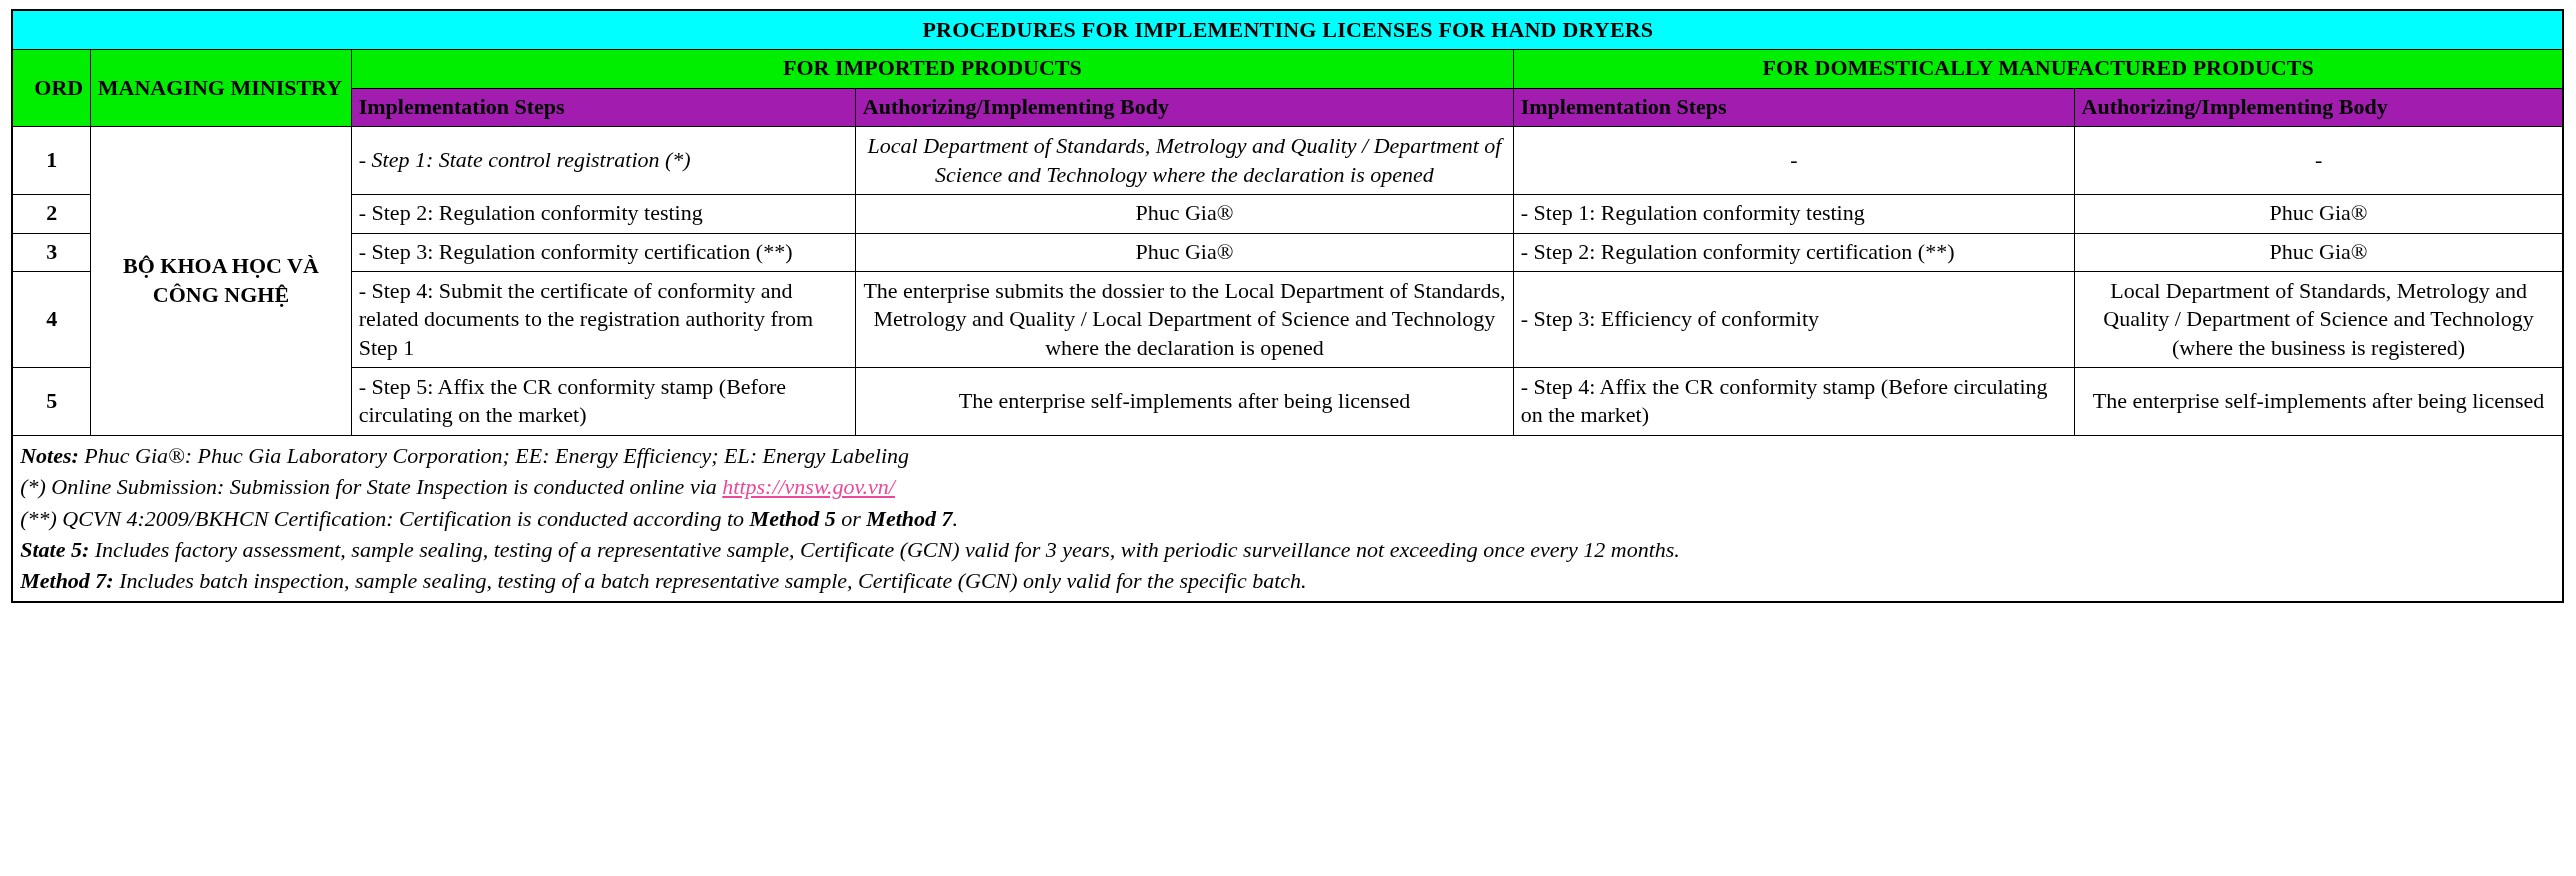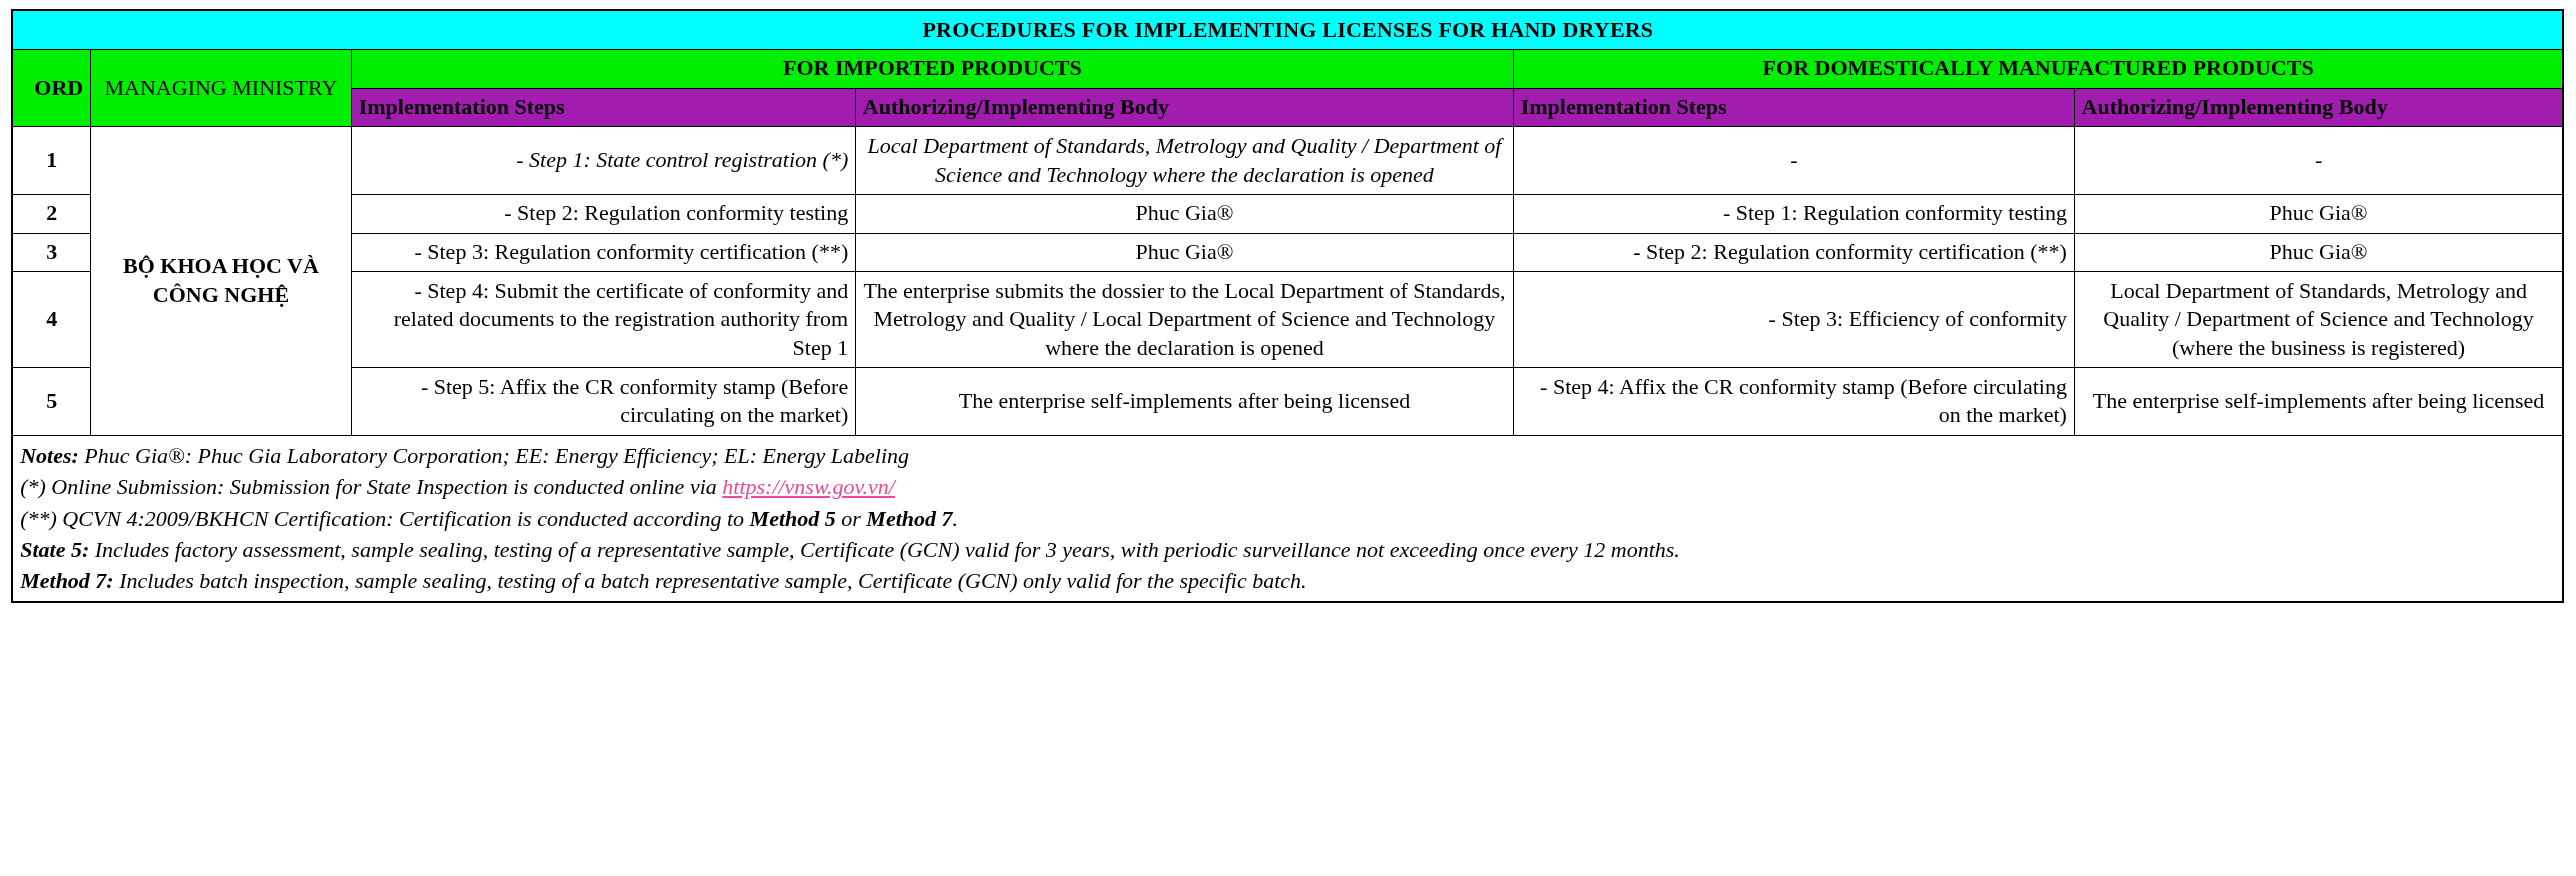--- a/index.html
+++ b/index.html
@@ -62,39 +62,38 @@
     font-size: 22px;
   }
   .hdr-ord {
     background: #00EE00;
     text-align: right;
     font-weight: bold;
     font-size: 23px;
   }
   .hdr-ministry {
     background: #00EE00;
-    text-align: center;
-    font-weight: normal;
+    font-weight: bold;
     font-size: 23px;
     line-height: 1.35;
   }
 
   
   .ord-cell {
     text-align: center;
     font-weight: bold;
     font-size: 23px;
   }
   .ministry-cell {
     text-align: center;
     font-weight: bold;
     font-size: 23px;
     line-height: 1.35;
   }
-  .c-left  { text-align: right; margin-top: 37px; }
+  .c-left  { text-align: left; margin-top: 37px; }
   .c-ctr   { text-align: center; }
   .italic  { font-style: italic; }
 
   
   .notes-cell {
     padding: 5.7px 8px 8px 8px;
     text-align: left;
   }
   .note-line {
     font-style: italic;

